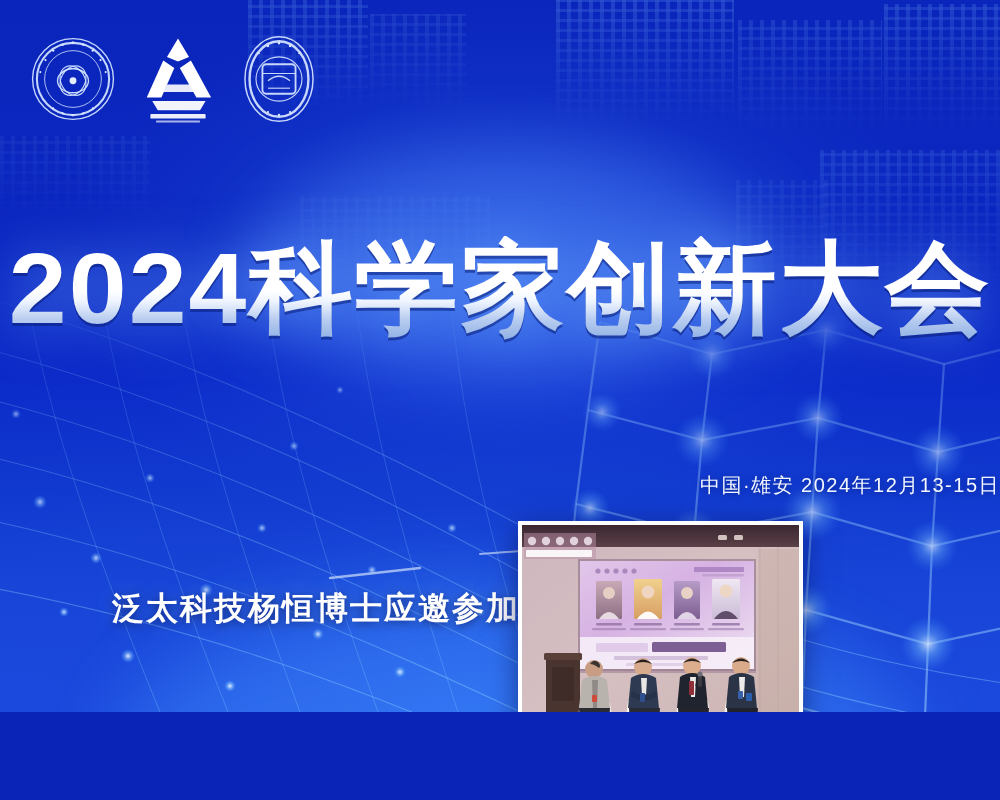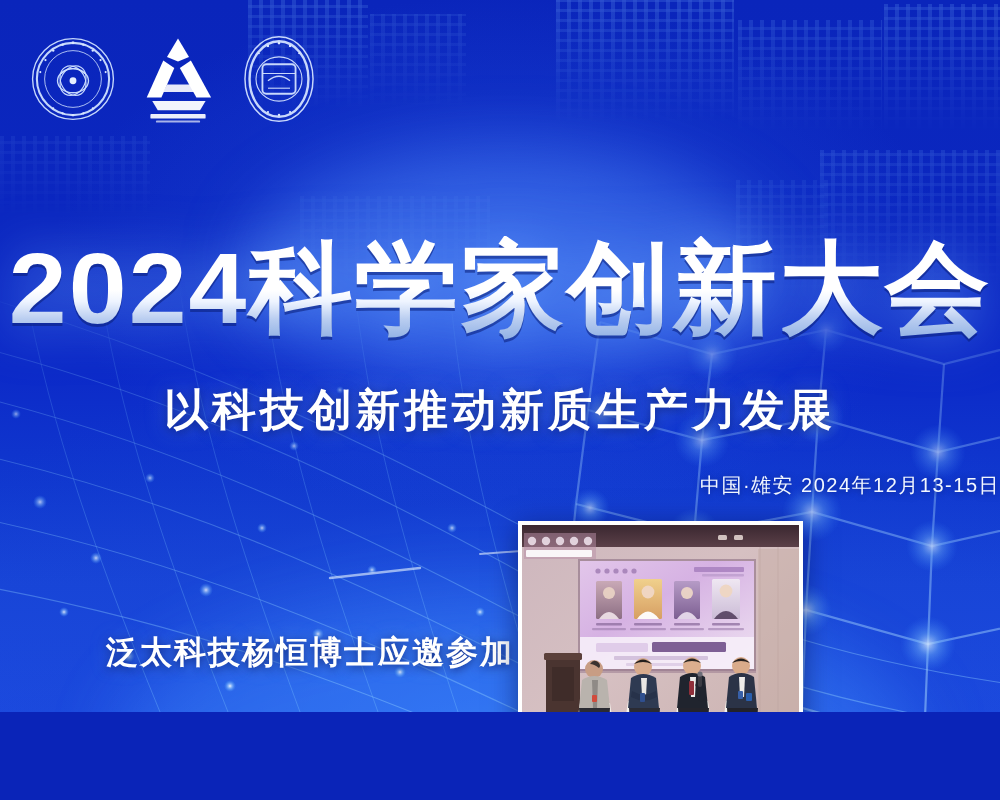--- a/index.html
+++ b/index.html
@@ -55,24 +55,23 @@
     text-shadow:0 2px 10px rgba(8,26,110,.75), 0 0 22px rgba(130,185,255,.45);
   }
   .datebar{
     position:absolute;top:470px;left:0;width:1000px;text-align:right;
     font-size:20px;line-height:30px;letter-spacing:1.5px;color:#f2f7ff;white-space:nowrap;
     text-shadow:0 1px 6px rgba(8,26,110,.7);
   }
 
   
   .caption{
-    position:absolute;left:106px;top:584px;width:420px;
+    position:absolute;left:106px;top:584px;width:420px;text-align:center;
     font-size:32px;line-height:49px;font-weight:bold;color:#ffffff;letter-spacing:2px;
     text-shadow:0 2px 10px rgba(6,22,100,.8), 0 0 18px rgba(120,180,255,.4);
-    margin-top:44px;
   }
   .caption div{white-space:nowrap;}
 
   
   .photo-frame{
     position:absolute;left:518px;top:521px;width:285px;height:250px;
     background:#ffffff;padding:4px;box-sizing:border-box;
     box-shadow:0 6px 26px rgba(2,10,70,.55);
   }
   .photo{position:relative;width:100%;height:100%;overflow:hidden;background:#cdbab6;}
@@ -262,21 +261,20 @@
           <circle cx="18" cy="22" r="1.2"></circle>
           <circle cx="40" cy="89" r="1.3"></circle>
             <circle cx="52" cy="86" r="1.2"></circle>
           <circle cx="28" cy="86" r="1.2"></circle>
         </g>
       </svg>
     </div>
   </div>
 
   <div class="headline">2024科学家创新大会</div>
-  <div class="subtitle">以科技创新推动新质生产力发展</div>
   <div class="datebar">中国·雄安  2024年12月13-15日</div>
 
   <div class="caption">
     <div>泛太科技杨恒博士应邀参加</div>
   </div>
 
   <div class="photo-frame">
     <div class="photo">
       <svg viewBox="0 0 277 242" width="277" height="242" preserveAspectRatio="none">
         <defs>

